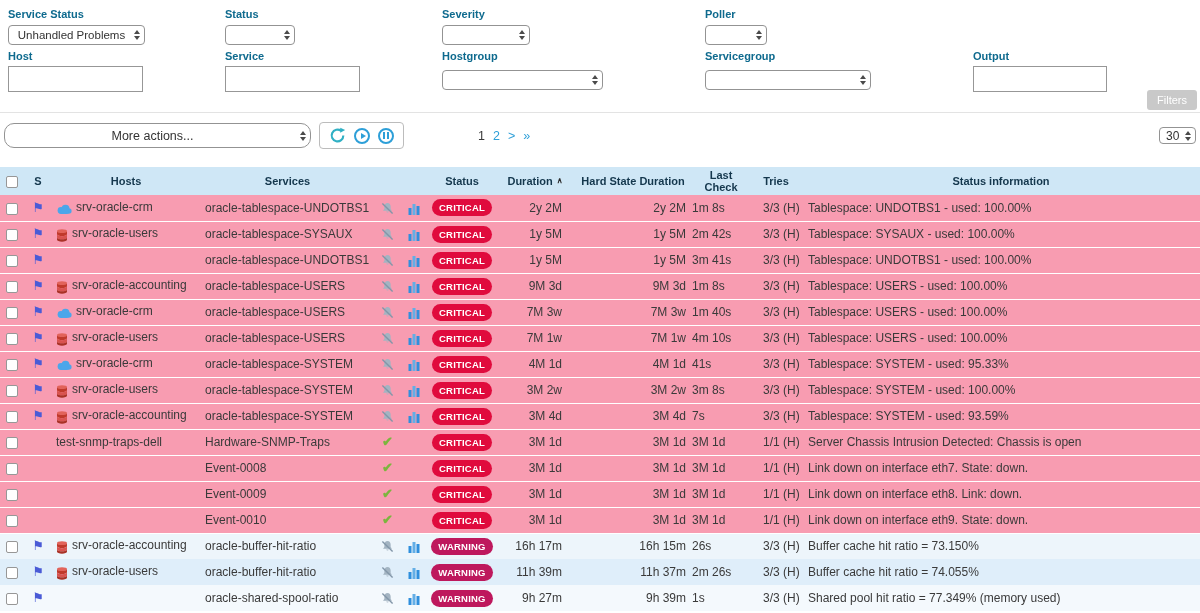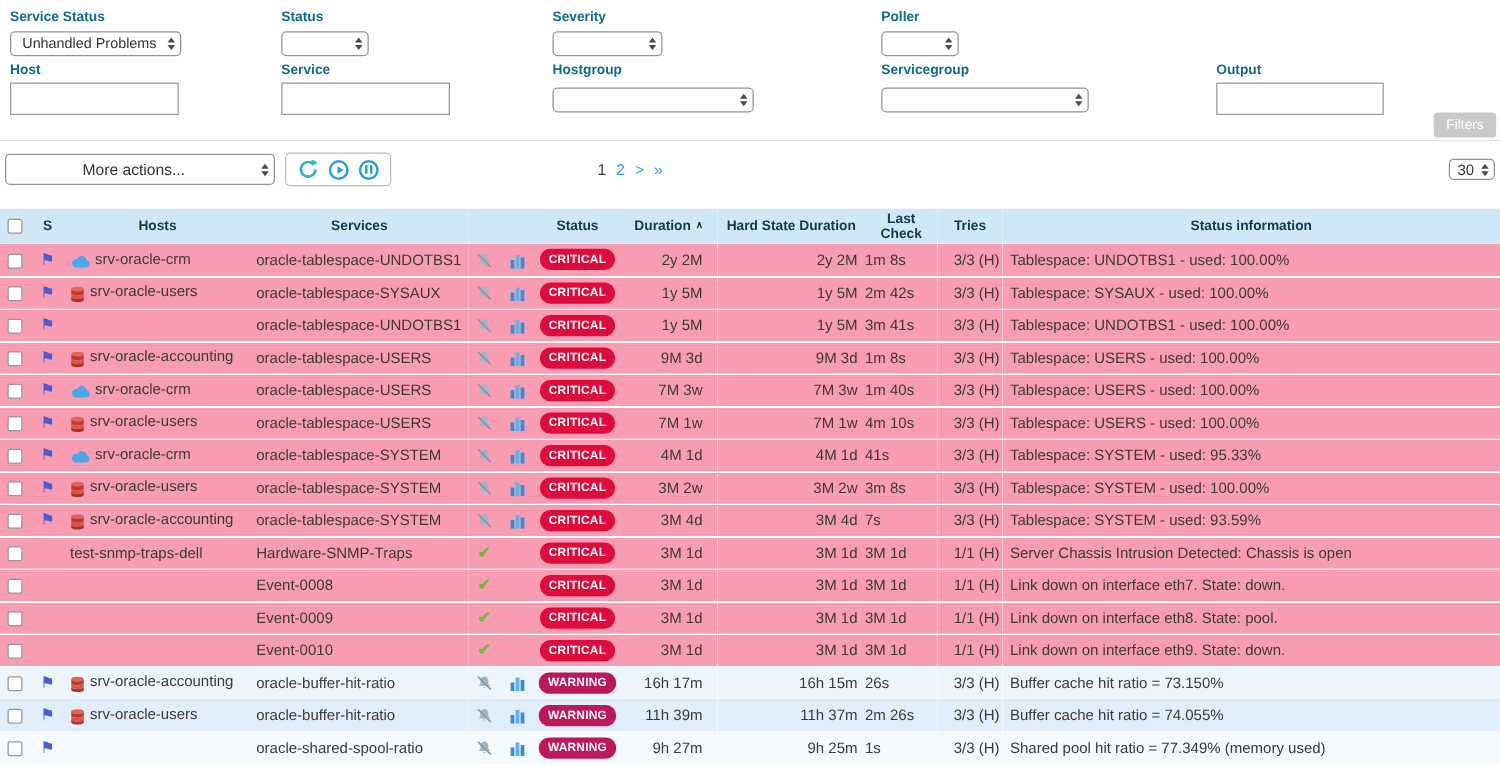--- a/index.html
+++ b/index.html
@@ -23,22 +23,22 @@
     border-top: 4px solid #4a4a4a; }
 
   .tinput { position: absolute; height: 26px; border: 1px solid #979797; background: #fff;
     font-size: 12px; padding: 0 5px; font-family: "Liberation Sans", sans-serif; }
 
   .filters-btn { position: absolute; right: 3px; bottom: 2px; background: #c9c9c9; color: #fff;
     font-size: 11px; padding: 4px 10px; border-radius: 3px; cursor: pointer; }
 
   
   .toolbar { position: relative; height: 45px; display: flex; align-items: center; background: #fff; }
-  .more-actions { position: static; width: 216px; height: 25px; margin-left: 4px; font-size: 12.5px;
-    position: relative; }
+  .more-actions { position: static; width: 307px; height: 25px; margin-left: 4px; font-size: 12.5px;
+    position: relative; border-radius: 10px; }
   .media-group { margin-left: 8px; height: 27px; border: 1px solid #bcbcbc; border-radius: 4px;
     display: flex; align-items: center; gap: 8px; padding: 0 9px; }
   .circle { width: 16px; height: 16px; border: 2px solid #2d9fd8; border-radius: 50%;
     display: inline-flex; align-items: center; justify-content: center; cursor: pointer; }
   .tri { width: 0; height: 0; border-top: 3.5px solid transparent; border-bottom: 3.5px solid transparent;
     border-left: 5.5px solid #2d9fd8; margin-left: 2px; }
   .pbar { width: 2px; height: 7px; background: #2d9fd8; margin: 0 1px; }
   .refresh-wrap { display: inline-flex; cursor: pointer; }
   .pagination { position: absolute; left: 478px; top: 50%; transform: translateY(-50%);
     display: flex; gap: 8px; font-size: 12.5px; align-items: center; }
@@ -505,21 +505,21 @@
         <td class="c-s"></td>
         <td class="c-host"></td>
         <td class="c-svc"><span class="lnk-svc">Event-0009</span></td>
         <td class="c-ic"><span class="icon check-icon">✔</span></td>
         <td class="c-ic"></td>
         <td class="c-status"><span class="badge b-critical">CRITICAL</span></td>
         <td class="c-dur">3M 1d</td>
         <td class="c-hard">3M 1d</td>
         <td class="c-lc">3M 1d</td>
         <td class="c-tries">1/1 (H)</td>
-        <td class="c-info">Link down on interface eth8. State: pool.</td>
+        <td class="c-info">Link down on interface eth8. Link: down.</td>
       </tr>
       <tr class="v-critical">
         <td class="c-check"><span class="checkbox"></span></td>
         <td class="c-s"></td>
         <td class="c-host"></td>
         <td class="c-svc"><span class="lnk-svc">Event-0010</span></td>
         <td class="c-ic"><span class="icon check-icon">✔</span></td>
         <td class="c-ic"></td>
         <td class="c-status"><span class="badge b-critical">CRITICAL</span></td>
         <td class="c-dur">3M 1d</td>
@@ -592,19 +592,19 @@
               <path d="M5.6 10.3a1.5 1.5 0 0 0 2.8 0z" fill="#a3b4c2"></path>
               <line x1="1.5" y1="1.5" x2="12.5" y2="12.5" stroke="#8296a8" stroke-width="1.5"></line>
             </svg></span></td>
         <td class="c-ic"><span class="icon"><svg width="12" height="12" viewBox="0 0 12 12">
               <rect x="0.5" y="5" width="3" height="7" fill="#2f8fdd"></rect>
               <rect x="4.5" y="1" width="3" height="11" fill="#63aee6"></rect>
               <rect x="8.5" y="3" width="3" height="9" fill="#2f8fdd"></rect>
             </svg></span></td>
         <td class="c-status"><span class="badge b-warning">WARNING</span></td>
         <td class="c-dur">9h 27m</td>
-        <td class="c-hard">9h 25m</td>
+        <td class="c-hard">9h 39m</td>
         <td class="c-lc">1s</td>
         <td class="c-tries">3/3 (H)</td>
         <td class="c-info">Shared pool hit ratio = 77.349% (memory used)</td>
       </tr>
     </tbody>
 </table>
 
 </body></html>

